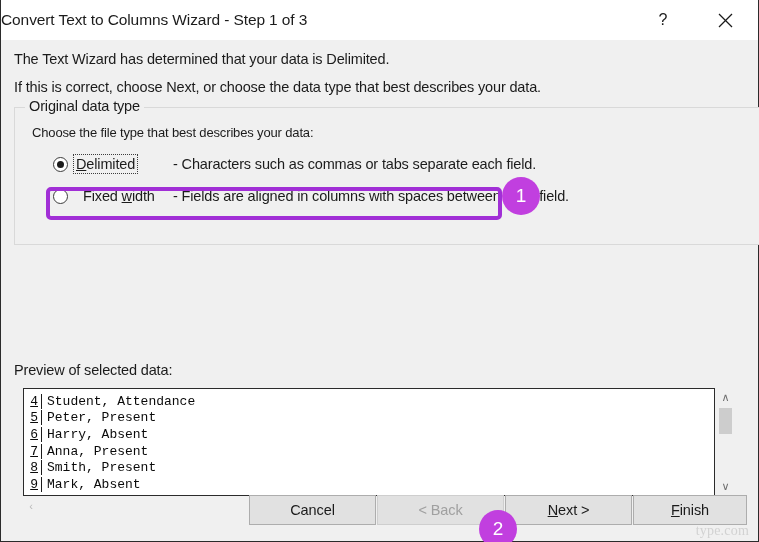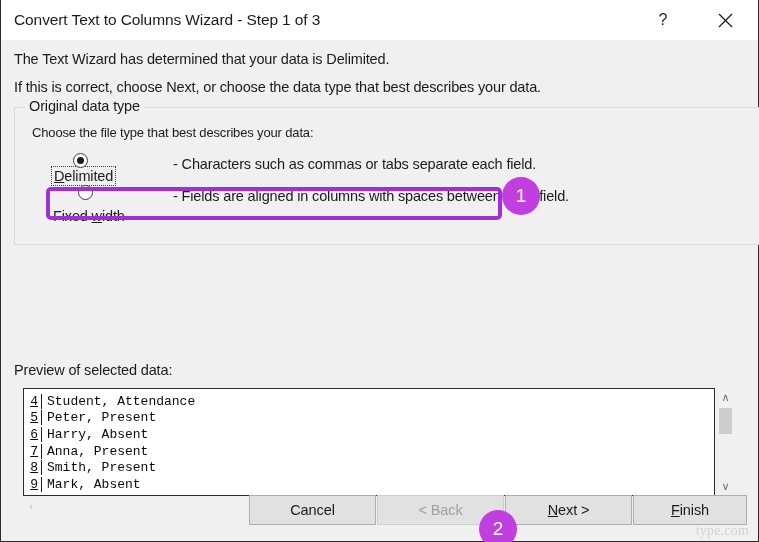--- a/index.html
+++ b/index.html
@@ -28,21 +28,20 @@
     min-height: 40px;
     background: #ffffff;
     display: flex;
     align-items: center;
     position: relative;
     border-bottom: 1px solid #ffffff;
   }
   #title-text {
     font-size: 15.5px;
     color: #1b1b1b;
-    padding-left: 13px;
     letter-spacing: -0.1px;
     white-space: nowrap;
   }
   .tb-btn {
     position: absolute;
     top: 0;
     width: 46px;
     height: 40px;
     display: flex;
     align-items: center;
@@ -98,21 +97,20 @@
     color: #1b1b1b;
     letter-spacing: -0.15px;
     white-space: nowrap;
   }
 
   .radio-row {
     position: absolute;
     display: flex;
     align-items: center;
     height: 22px;
-    flex-direction: column;
   }
   #radio-row-delimited { left: 38px; top: 45px; }
   #radio-row-fixed     { left: 38px; top: 77px; gap: 8px; }
 
   .radio-mark {
     width: 15px; height: 15px;
     border-radius: 50%;
     border: 1.4px solid #3c3c3c;
     background: #ffffff;
     position: relative;

